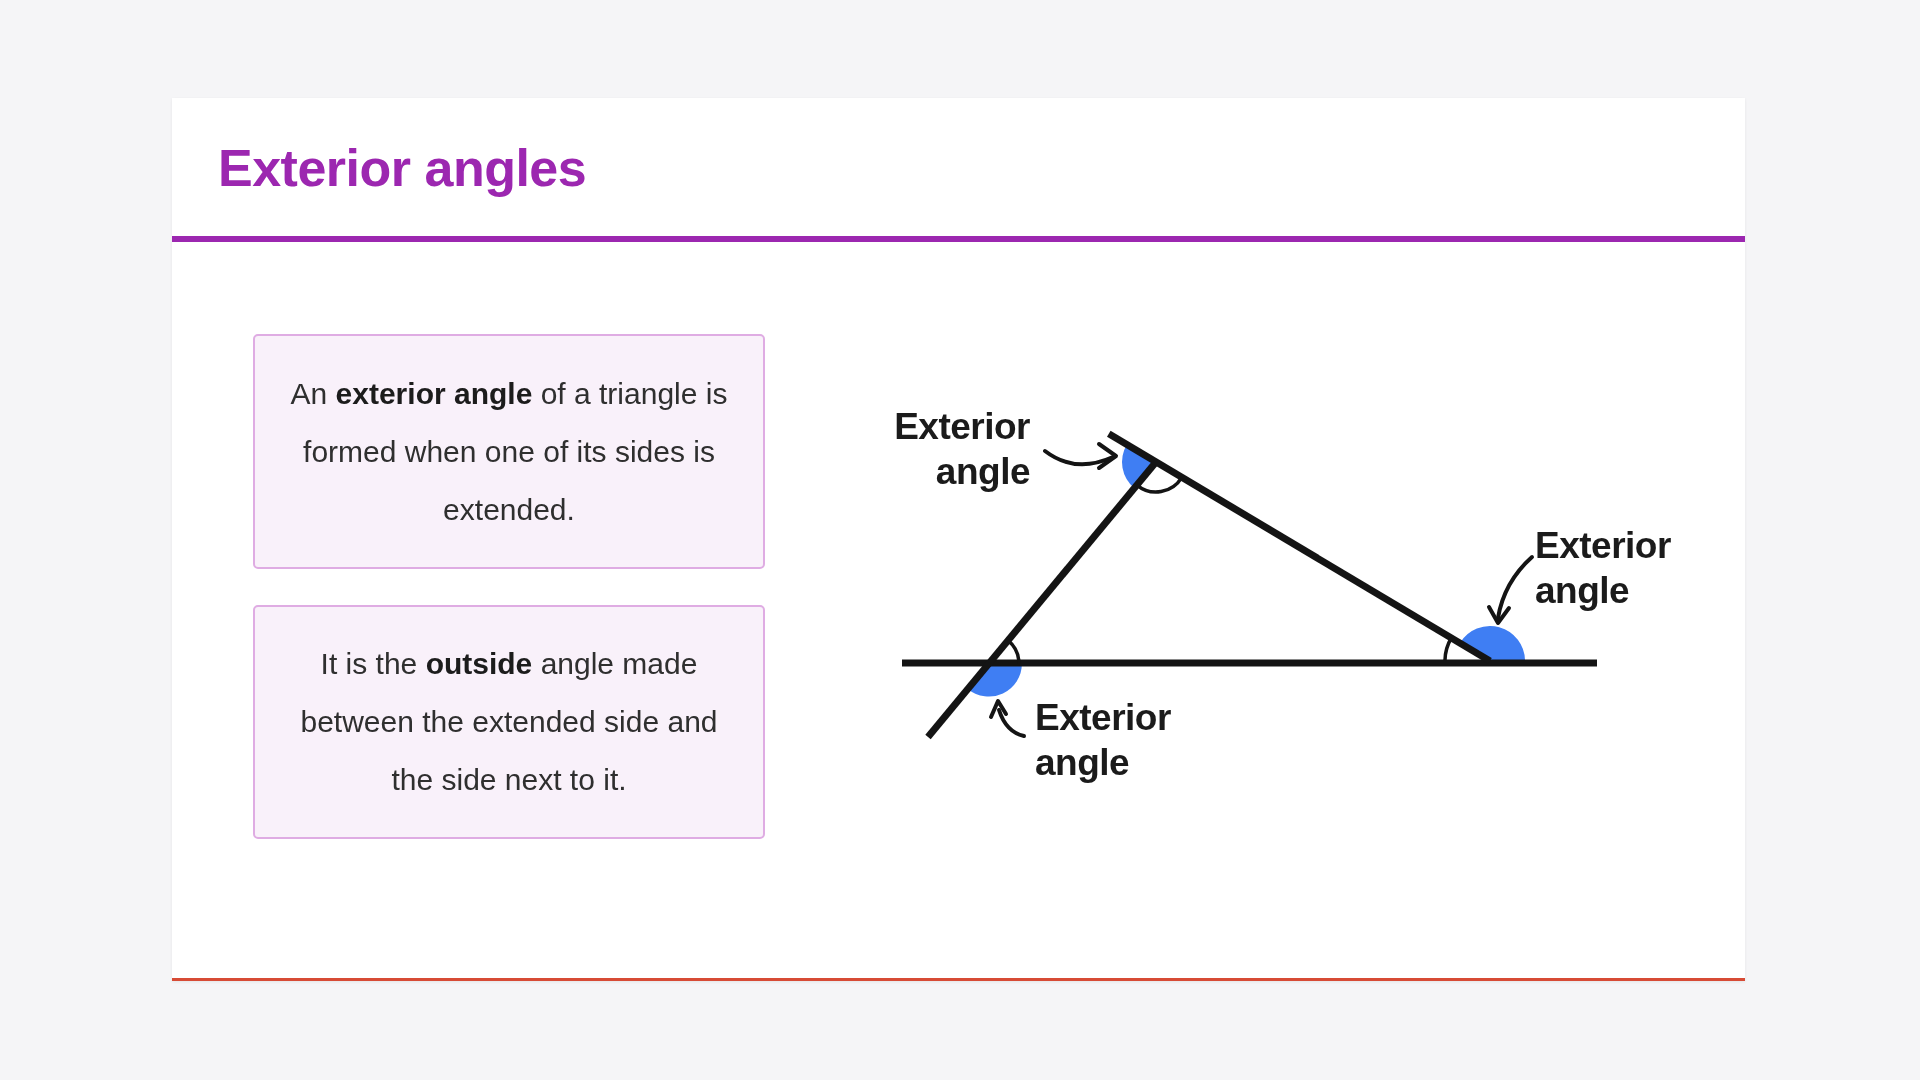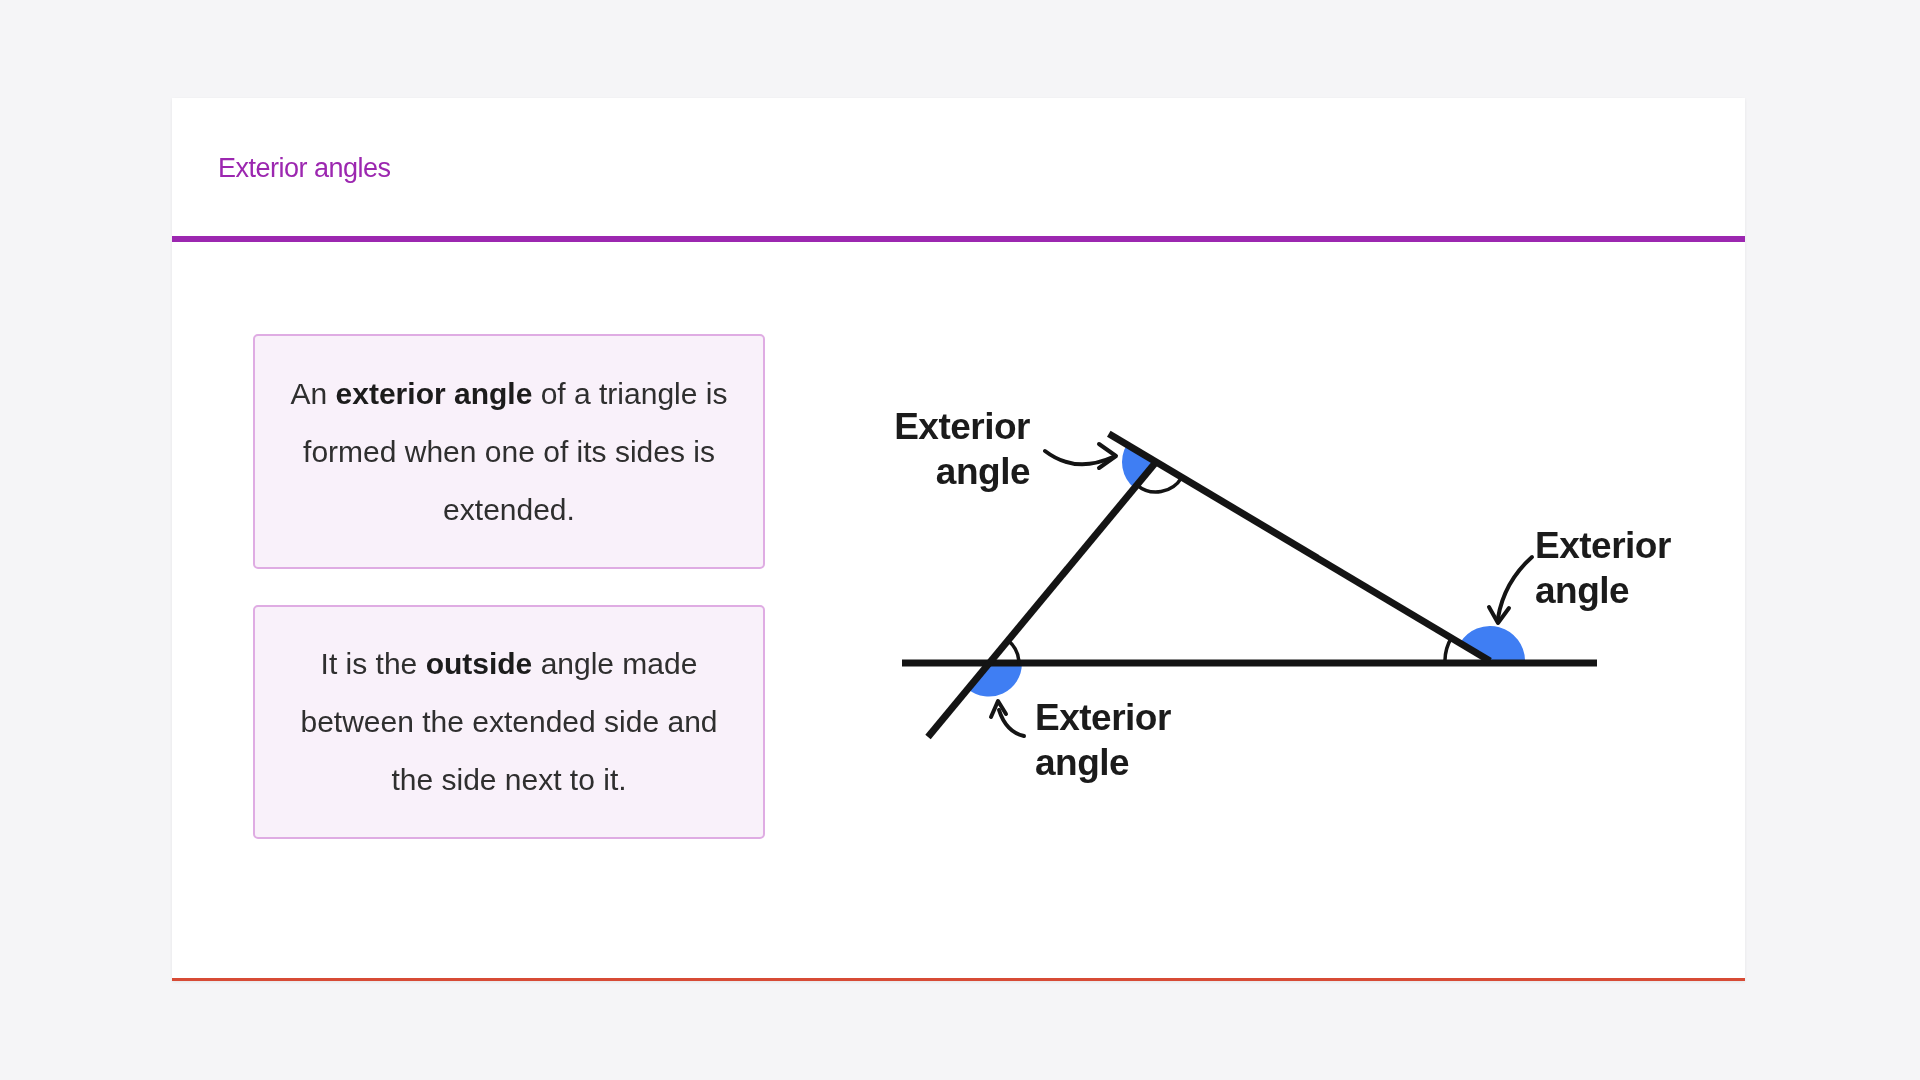--- a/index.html
+++ b/index.html
@@ -9,21 +9,21 @@
     font-family:"Liberation Sans",sans-serif;
     position:relative;overflow:hidden;
   }
   .card{
     position:absolute;left:172px;top:98px;width:1573px;height:883px;
     background:#FFFFFF;
     box-shadow:0 1px 3px rgba(0,0,0,0.07);
   }
   .page-title{
     position:absolute;left:218px;top:146px;
-    font-size:27px;font-weight:400;letter-spacing:-0.5px;
+    font-size:52px;font-weight:700;letter-spacing:-0.5px;
     color:#9C27B0;line-height:44px;
   }
   .title-divider{
     position:absolute;left:172px;top:236px;width:1573px;height:6px;
     background:#9C27B0;
   }
   .card-bottom-line{
     position:absolute;left:172px;top:978px;width:1573px;height:3px;
     background:#D74B35;
   }

